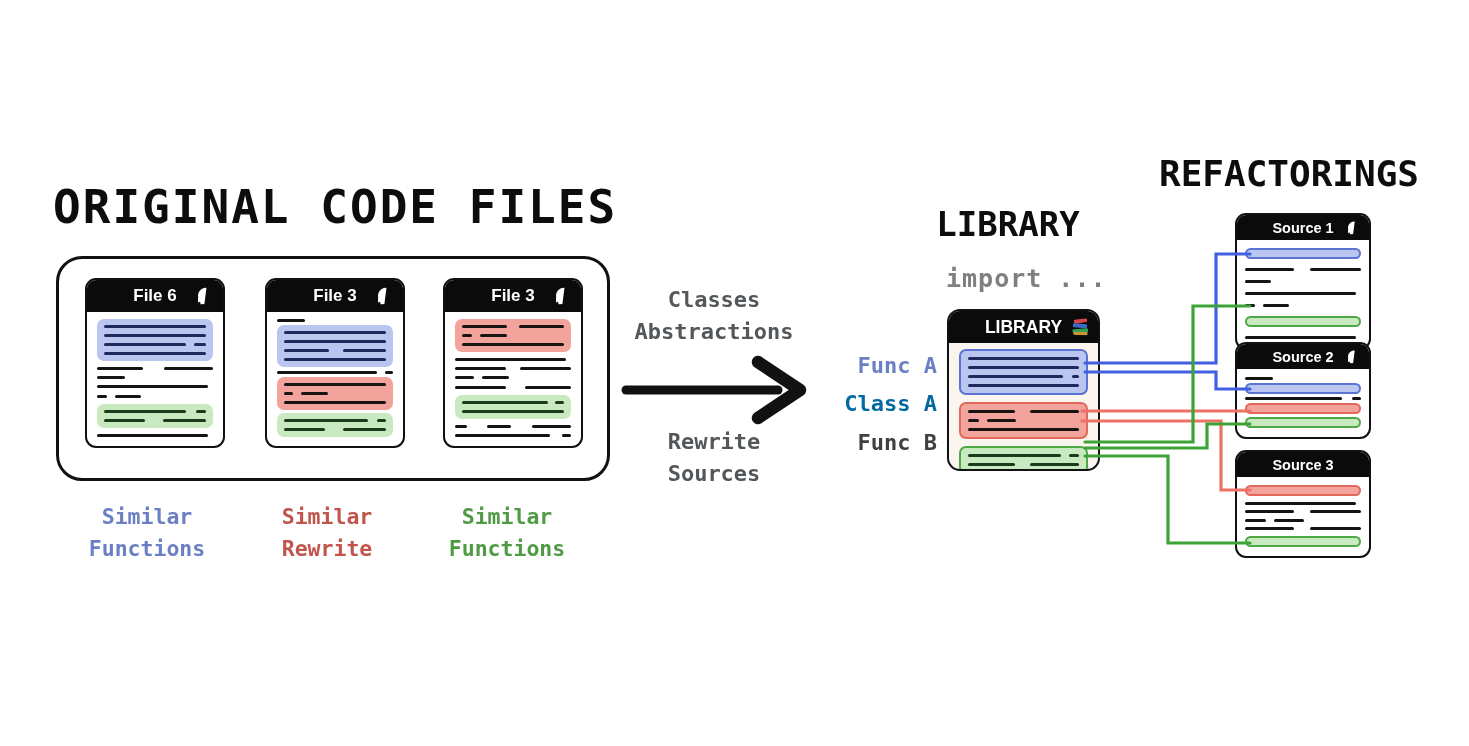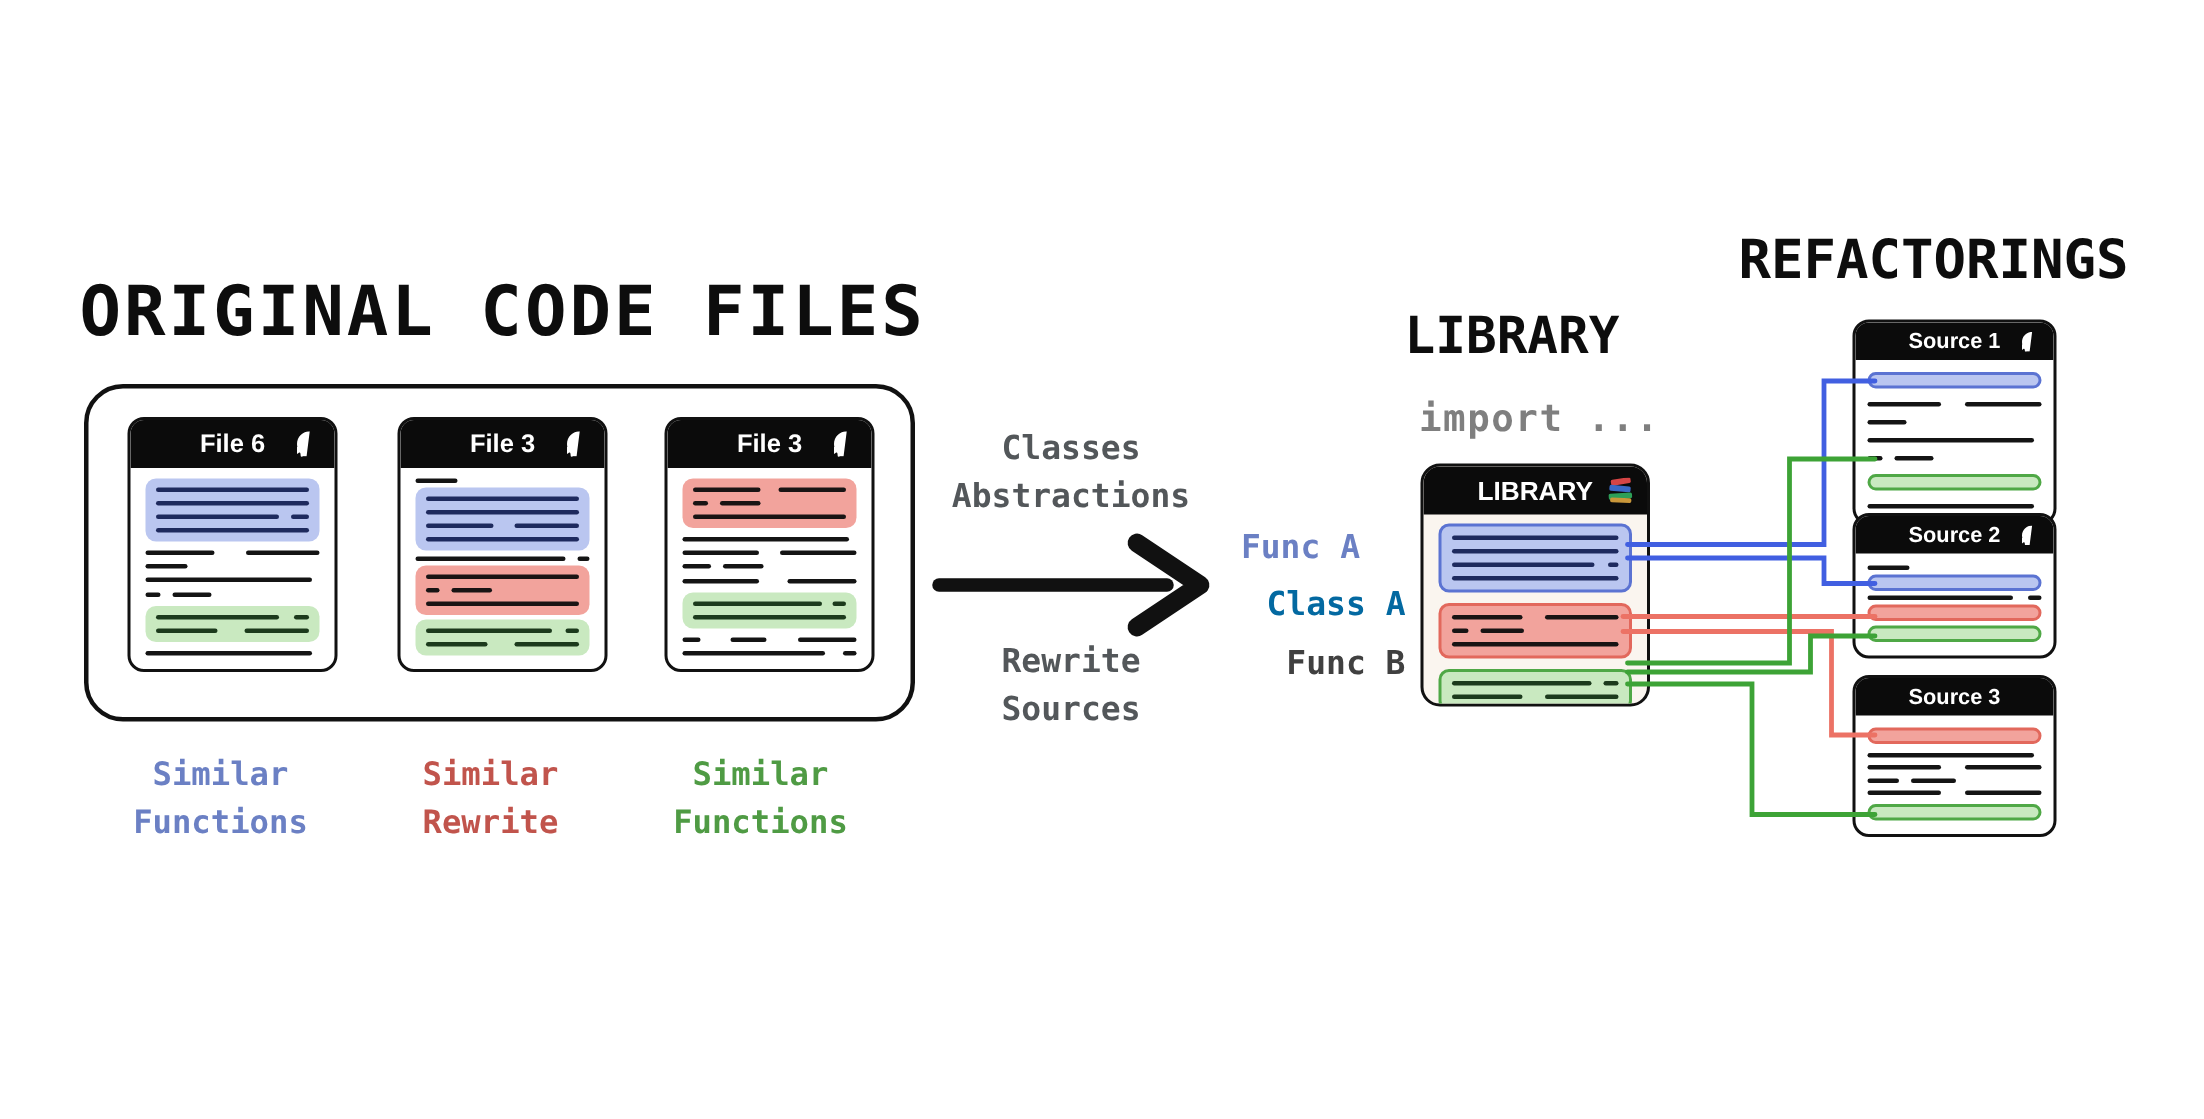--- a/index.html
+++ b/index.html
@@ -328,21 +328,21 @@
             <span class="seg" style="width: 9%; background: rgb(28, 58, 28);"></span>
           </div>
           <div class="seg-row jb">
             <span class="seg" style="width: 42%; background: rgb(28, 58, 28);"></span>
             <span class="seg" style="width: 44%; background: rgb(28, 58, 28);"></span>
           </div>
         </div>
       </div>
     </div>
 
-  <div class="func-label" id="func-label-0" style="color: rgb(107, 128, 196); text-align: center;">Func A</div>
+  <div class="func-label" id="func-label-0" style="color: rgb(107, 128, 196);">Func A</div>
   <div class="func-label" id="func-label-1" style="color: #0369a1;">Class A</div>
   <div class="func-label" id="func-label-2" style="color: #404040;">Func B</div>
 
   <h2 id="refactorings-title" class="mono-heading">REFACTORINGS</h2>
 
   <div class="card source-card" id="source-card-0">
       <div class="card-head">
         <span>Source 1</span>
         <span class="head-icon">
           <svg class="gh" viewBox="0 0 24 24">

